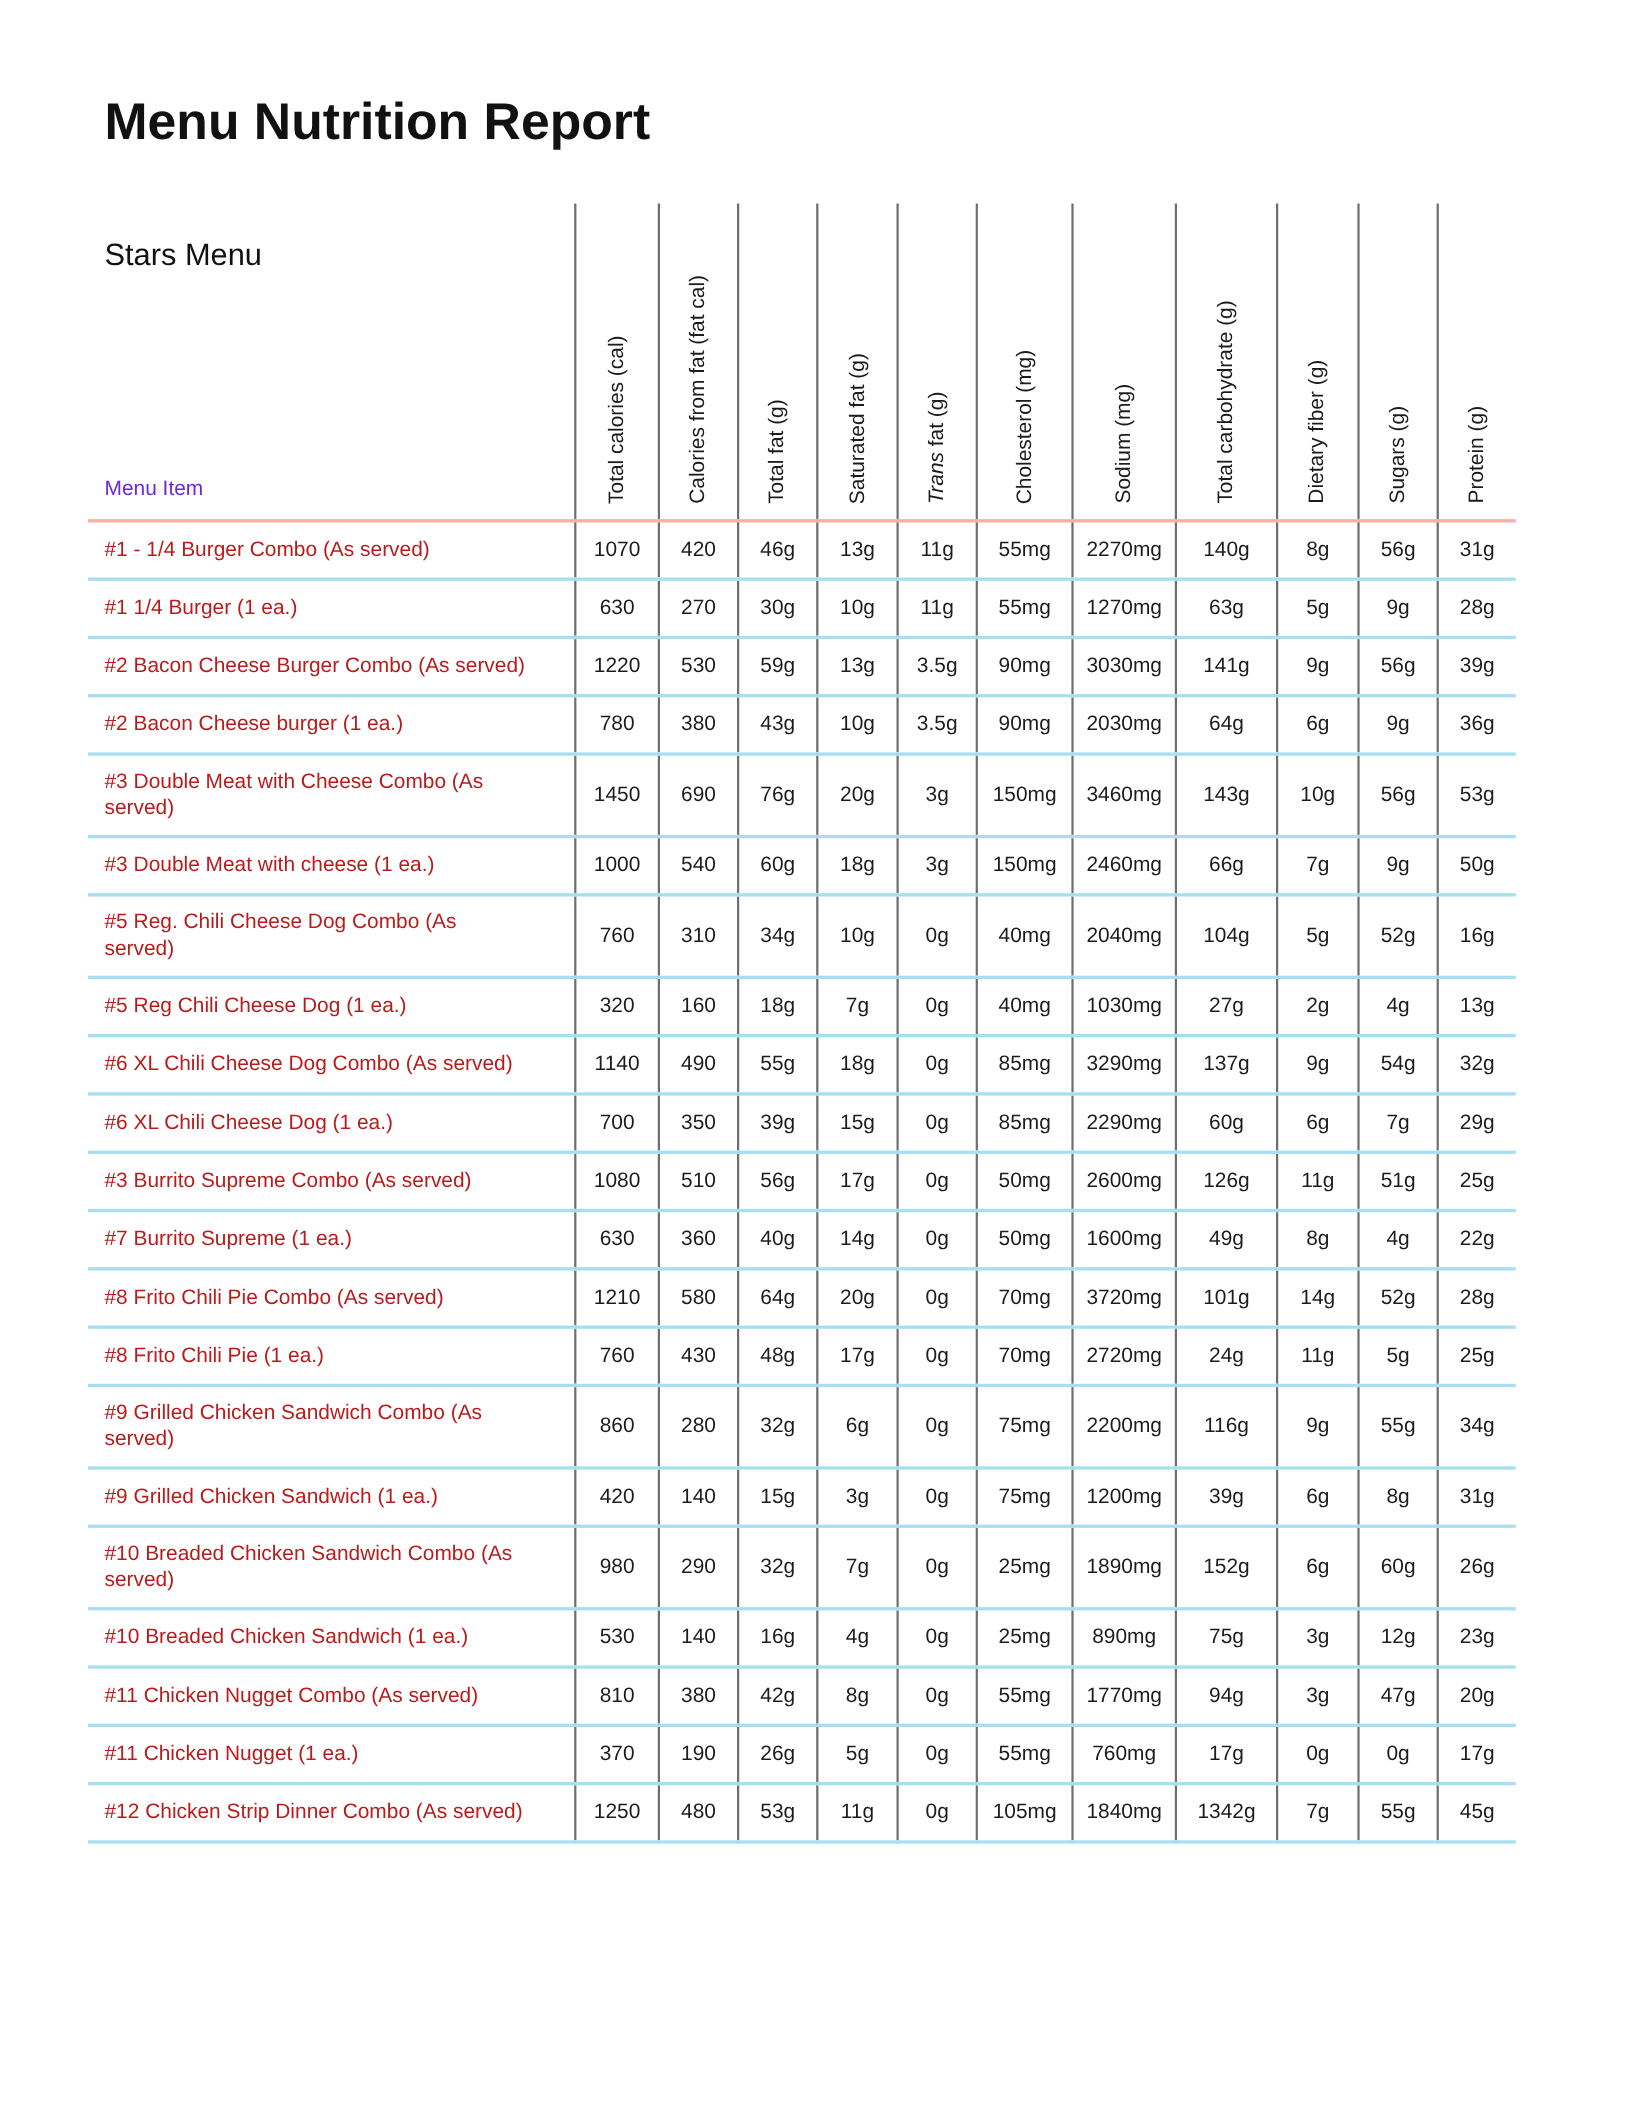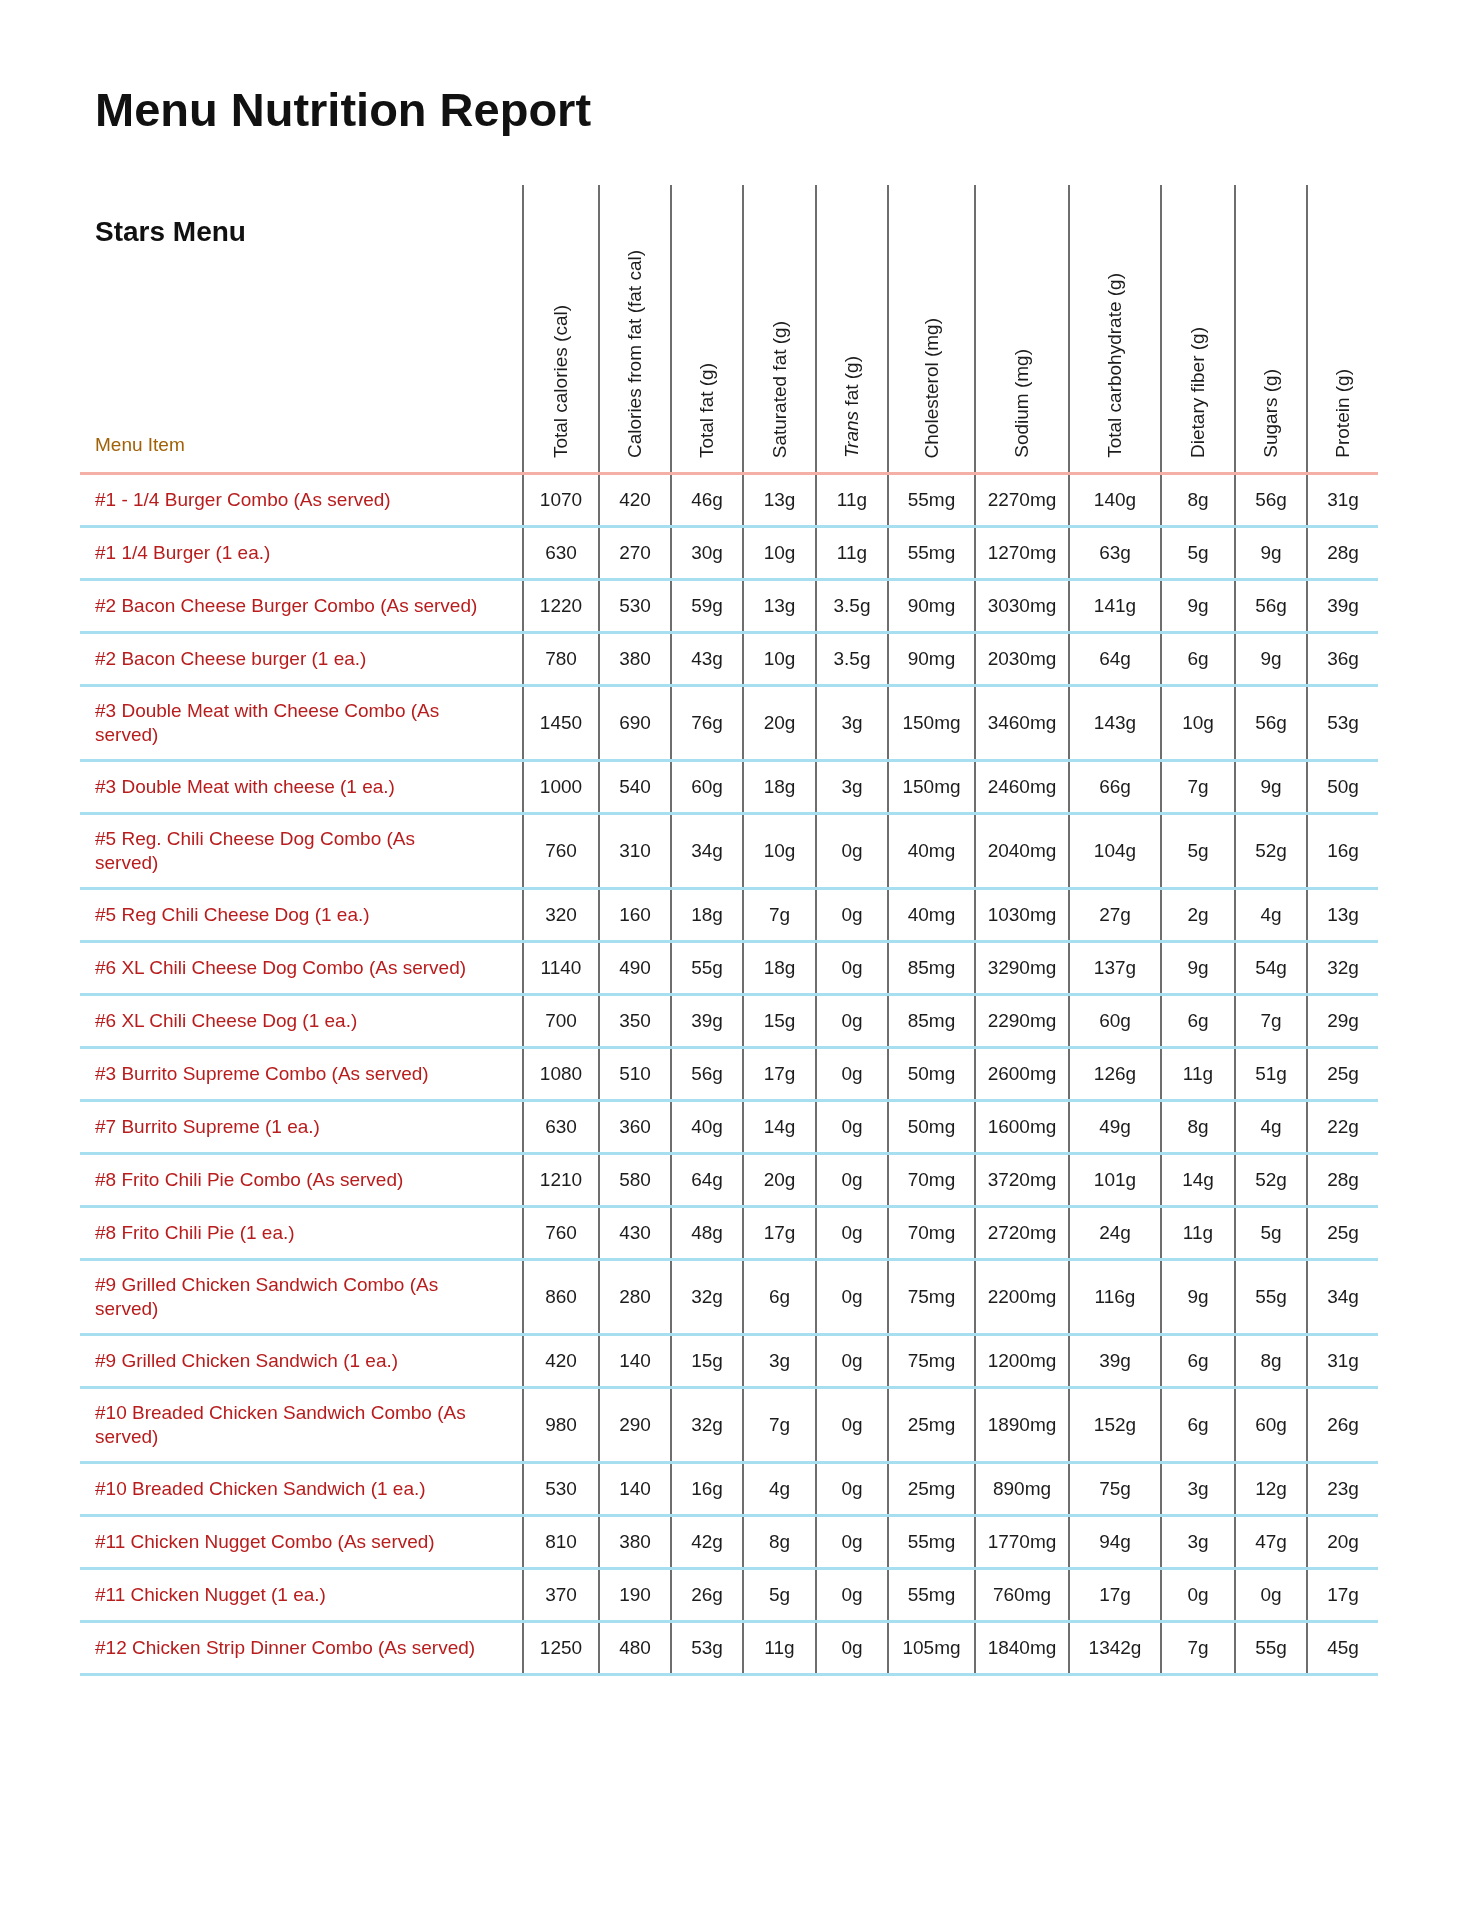--- a/index.html
+++ b/index.html
@@ -25,21 +25,21 @@
     font-size: 47px;
     font-weight: bold;
     color: #111111;
     white-space: nowrap;
   }
   .section-title {
     position: absolute;
     left: 95px;
     top: 216px;
     font-size: 28px;
-    font-weight: bold;
+    font-weight: normal;
     color: #111111;
     white-space: nowrap;
   }
   table.nutrition {
     position: absolute;
     left: 80px;
     top: 185px;
     width: 1298px;
     border-collapse: collapse;
     table-layout: fixed;
@@ -52,21 +52,21 @@
     padding: 0;
   }
   th.menu-col {
     text-align: left;
     vertical-align: bottom;
   }
   .menu-item-label {
     display: block;
     padding: 0 0 16px 15px;
     font-size: 19px;
-    color: #a16207;
+    color: #6d28d9;
   }
   th.num-col, td.num-col { border-left: 2px solid var(--column-rule); }
   .vlabel {
     display: block;
     writing-mode: vertical-rl;
     transform: rotate(180deg);
     margin: 0 auto;
     margin-top: 14px; 
     font-size: 19px;
     line-height: 1.15;

